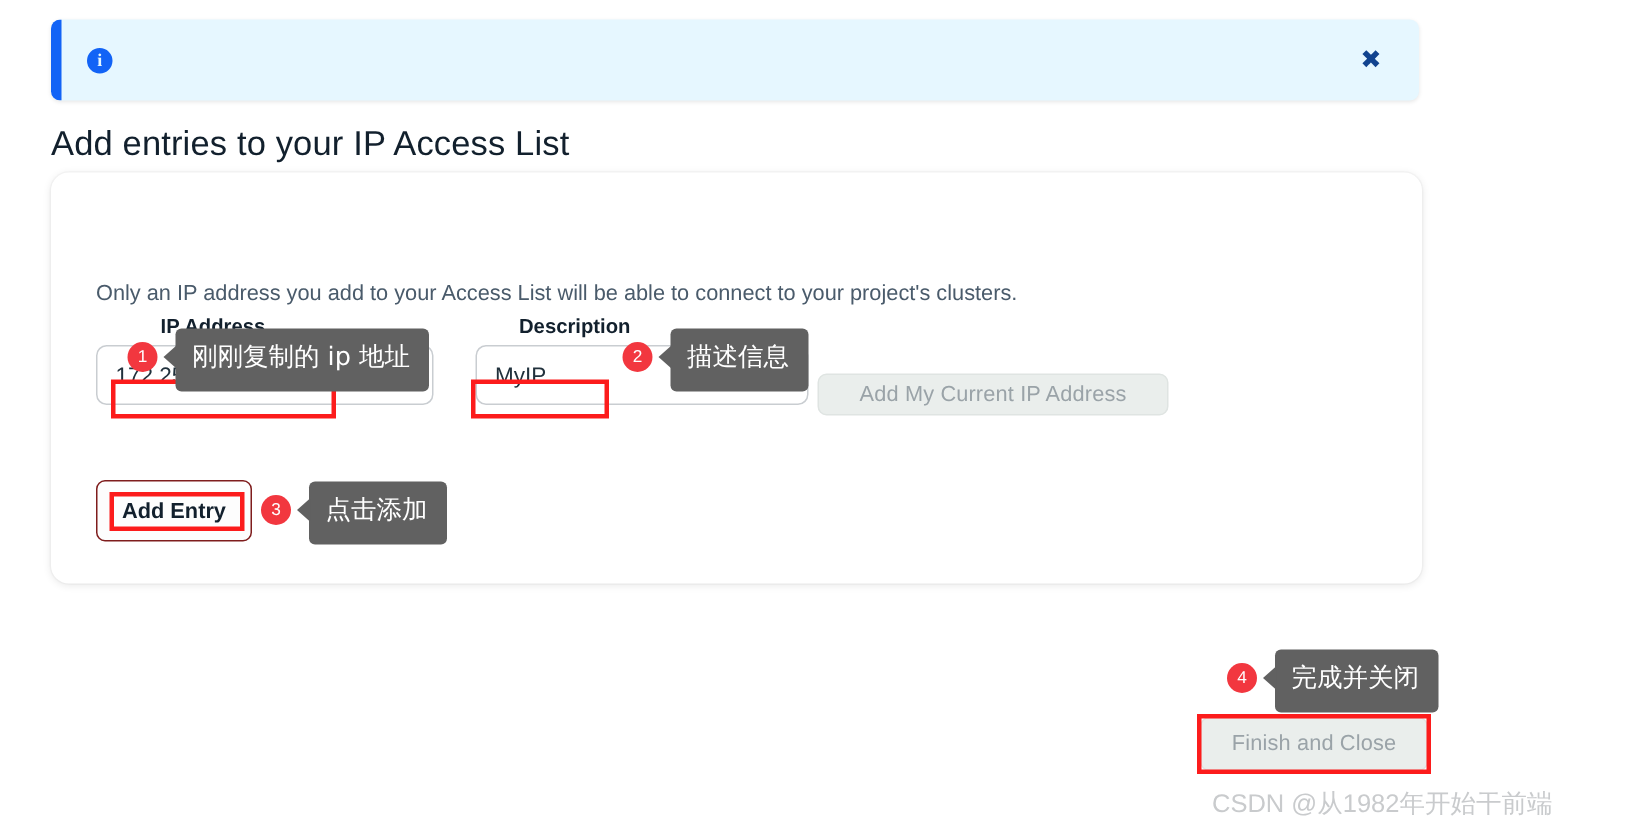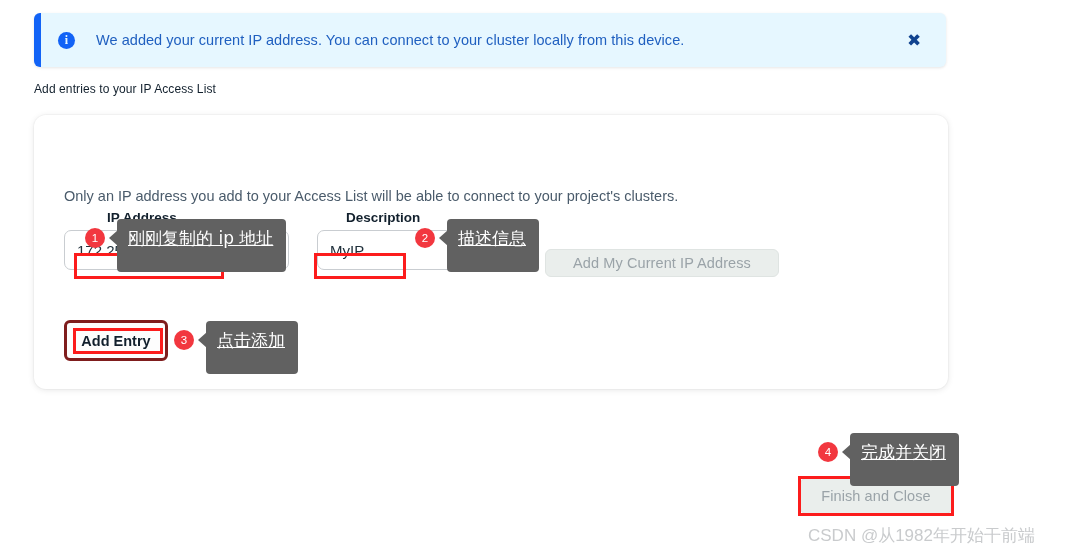--- a/index.html
+++ b/index.html
@@ -74,21 +74,21 @@
     color: #11438f;
     cursor: pointer;
     font-family: "DejaVu Sans", sans-serif;
   }
 
   
   .page-title {
     position: absolute;
     left: 34px;
     top: 82px;
-    font-size: 12px;
+    font-size: 23px;
     color: #12202d;
     letter-spacing: 0.1px;
   }
 
   
   .card {
     position: absolute;
     left: 34px;
     top: 115px;
     width: 914px;
@@ -162,21 +162,21 @@
     cursor: default;
   }
   .btn-add-entry {
     position: absolute;
     left: 64px;
     top: 320px;
     width: 104px;
     height: 41px;
     box-sizing: border-box;
     background: #fdfdfd;
-    border: 3px solid #7f1d1d;
+    border: 1px solid #7f1d1d;
     border-radius: 6px;
     color: #12202d;
     font-size: 14.5px;
     font-weight: bold;
     font-family: "Liberation Sans", sans-serif;
     cursor: pointer;
   }
   .btn-finish {
     position: absolute;
     left: 800px;
@@ -228,24 +228,23 @@
   .anno-bubble {
     position: absolute;
     left: 32px;
     top: 0;
     height: 38px;
     background: #616161;
     border-radius: 4px;
     color: #ffffff;
     font-size: 17px;
     line-height: 38px;
-    padding: 0 13px 15px 11px;
+    padding: 0 13px 4px 11px;
     white-space: nowrap;
     font-family: "DejaVu Sans", sans-serif;
-    text-decoration: underline;
   }
   .anno-bubble::before {
     content: "";
     position: absolute;
     left: -8px;
     top: 11px;
     width: 0;
     height: 0;
     border-top: 8px solid transparent;
     border-bottom: 8px solid transparent;
@@ -267,21 +266,20 @@
     white-space: nowrap;
     font-family: Liberation Sans, sans-serif;
   }
 </style>
 </head>
 <body>
 
 <div class="banner">
   <div class="banner-accent"></div>
   <div class="banner-icon">i</div>
-  <div class="banner-text">We added your current IP address. You can connect to your cluster locally from this device.</div>
   <div class="banner-close">✖</div>
 </div>
 
 <div class="page-title">Add entries to your IP Access List</div>
 
 <div class="card">
   <div class="card-desc">Only an IP address you add to your Access List will be able to connect to your project's clusters.</div>
 </div>
 
 <div class="field-label label-ip">IP Address</div>

